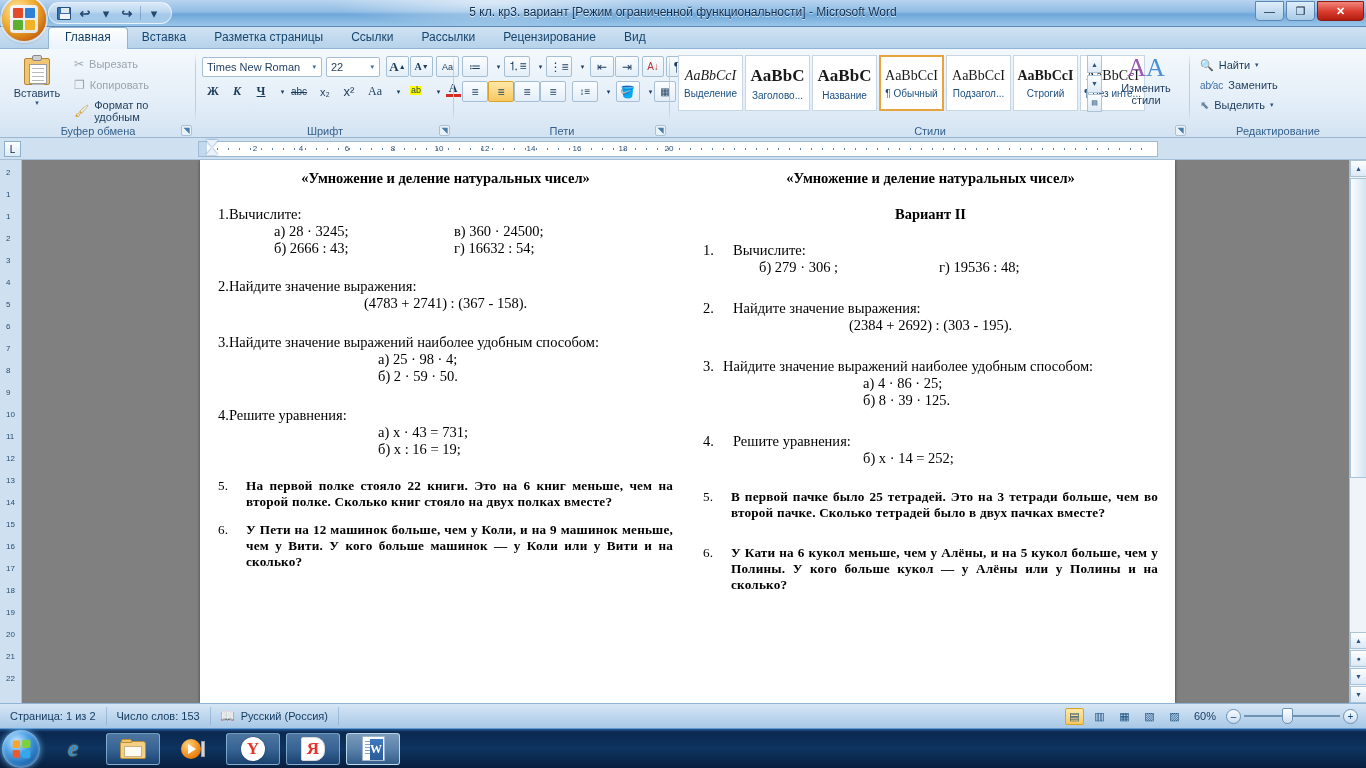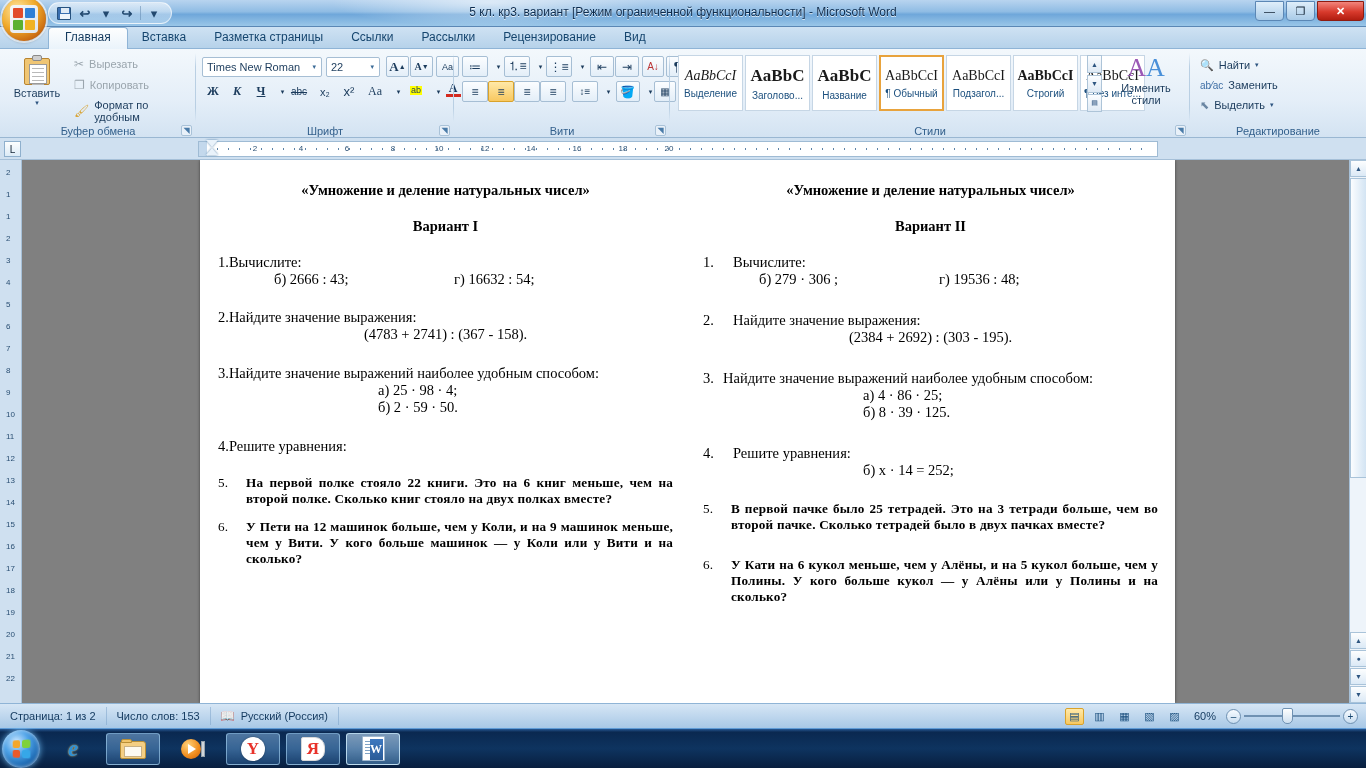--- a/index.html
+++ b/index.html
@@ -213,21 +213,21 @@
     position:absolute; left:487px; top:0; width:1px; height:543px; background:#ffffff;
   }
   .col { position:absolute; top:10px; width:455px; }
   .col.left  { left:18px; }
   .col.right { left:503px; }
 
   .doc-title, .doc-variant {
     text-align:center; font-family:"Liberation Serif", serif; font-weight:bold;
     font-size:14.5px; color:#000; margin:0;
   }
-  .doc-title { margin-top:12px; }
+  .doc-title { margin-top:0; }
   .doc-variant { margin-top:19px; }
 
   .task { font-family:"Liberation Serif", serif; font-size:14.5px; color:#000; }
   .task .head { display:flex; }
   .task .num { flex:0 0 auto; }
   .task.wide .num { width:30px; }
   .task .txt { flex:1 1 auto; text-align:justify; }
   .sub { display:flex; }
   .sub .a { width:236px; padding-left:56px; }
   .sub .b { flex:1; }
@@ -497,21 +497,21 @@
       <div class="rbtn on" style="position:absolute;left:34px;top:30px;width:26px;">≡</div>
       <div class="rbtn box" style="position:absolute;left:60px;top:30px;width:26px;">≡</div>
       <div class="rbtn box" style="position:absolute;left:86px;top:30px;width:26px;">≡</div>
       <div class="rbtn box" style="position:absolute;left:118px;top:30px;width:26px;font-size:10px;">↕≡</div>
       <div class="rbtn" style="position:absolute;left:144px;top:30px;width:12px;font-size:7px;">▾</div>
       <div class="rbtn box" style="position:absolute;left:162px;top:30px;width:24px;">🪣</div>
       <div class="rbtn" style="position:absolute;left:186px;top:30px;width:12px;font-size:7px;">▾</div>
       <div class="rbtn box" style="position:absolute;left:200px;top:30px;width:22px;font-size:10px;">▦</div>
       <div class="rbtn" style="position:absolute;left:222px;top:30px;width:12px;font-size:7px;">▾</div>
     </div>
-    <div class="glabel">Вити</div>
+    <div class="glabel">Пети</div>
     <div class="dlg">◥</div>
     <div class="gdiv"></div>
   </div>
 
   <div class="group" id="g-sty">
     <div class="gbody">
       <div style="position:absolute;left:8px;top:4px;display:flex;gap:2px;">
         <div class="stylecell">
           <div class="prev" style="font-style:italic;">AaBbCcI</div>
           <div class="nm">Выделение</div>
@@ -711,28 +711,31 @@
       <span style="top: 496px;">21</span>
       <span style="top: 518px;">22</span>
       <span style="top: 540px; margin-top: 7px;">23</span>
     </div>
 
   <div id="page">
     <div class="coldiv"></div>
 
     <div class="col left">
       <div class="doc-title">«Умножение и деление натуральных чисел»</div>
-      <div class="doc-variant">Вариант I</div>
 
       <div class="task" style="margin-top:19px;">
         <div class="head">
           <span class="num">1.</span>
           <span class="txt">Вычислите:</span>
         </div>
         <div class="sub">
+          <span class="a">а) 28 · 3245;</span>
+          <span class="b">в) 360 · 24500;</span>
+        </div>
+        <div class="sub">
           <span class="a">б) 2666 : 43;</span>
           <span class="b">г) 16632 : 54;</span>
         </div>
       </div>
 
       <div class="task" style="margin-top:21px;">
         <div class="head">
           <span class="num">2.</span>
           <span class="txt">Найдите значение выражения:</span>
         </div>
@@ -746,20 +749,22 @@
         </div>
         <div class="rightish">а) 25 · 98 · 4;</div>
         <div class="rightish">б) 2 · 59 · 50.</div>
       </div>
 
       <div class="task" style="margin-top:22px;">
         <div class="head">
           <span class="num">4.</span>
           <span class="txt">Решите уравнения:</span>
         </div>
+        <div class="rightish">а) x · 43 = 731;</div>
+        <div class="rightish">б) x : 16 = 19;</div>
       </div>
 
       <div class="word-prob" style="margin-top:20px;">
         <span class="n">5.</span>
         <span class="p">На первой полке стояло 22 книги. Это на 6 книг меньше, чем на второй полке. Сколько книг стояло на двух пол­ках вместе?</span>
       </div>
       <div class="word-prob">
         <span class="n">6.</span>
         <span class="p">У Пети на 12 машинок больше, чем у Коли, и на 9 ма­шинок меньше, чем у Вити. У кого больше машинок — у Коли или у Вити и на сколько?</span>
       </div>

